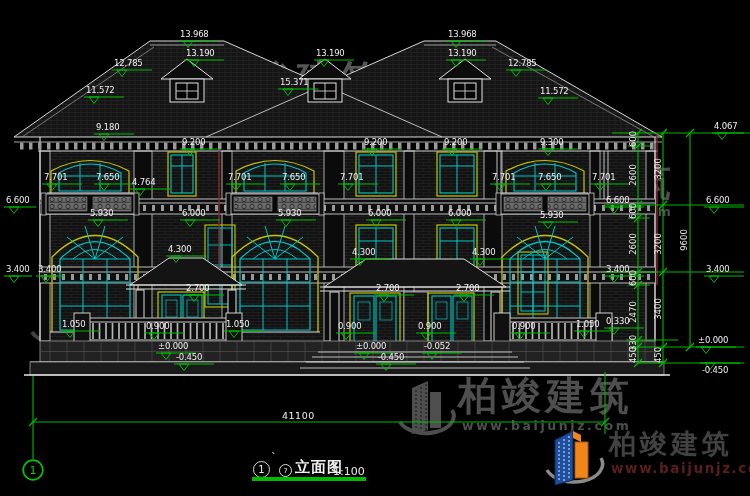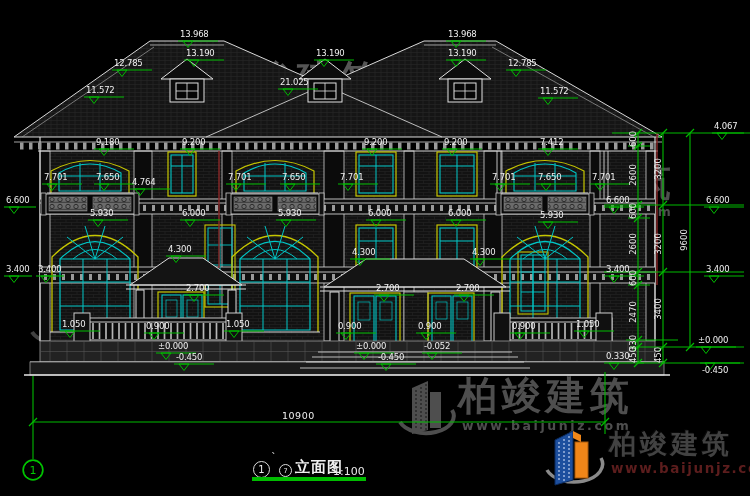--- a/index.html
+++ b/index.html
@@ -605,30 +605,30 @@
           <path d="M0,12 H40" stroke="#00bb00" stroke-width="1.1" fill="none"></path>
           <path d="M5,12 L15,12 L10,18.5 Z" stroke="#00bb00" stroke-width="1" fill="none"></path>
         </svg>
         <span>11.572</span>
       </div>
       <div class="anno" style="left: 278px; top: 77px;">
         <svg width="48" height="26" style="position:absolute;left:0;top:0">
           <path d="M0,12 H40" stroke="#00bb00" stroke-width="1.1" fill="none"></path>
           <path d="M5,12 L15,12 L10,18.5 Z" stroke="#00bb00" stroke-width="1" fill="none"></path>
         </svg>
-        <span>21.025</span>
+        <span>15.371</span>
       </div>
       <div class="anno" style="left: 538px; top: 86px;">
         <svg width="48" height="26" style="position:absolute;left:0;top:0">
           <path d="M0,12 H40" stroke="#00bb00" stroke-width="1.1" fill="none"></path>
           <path d="M5,12 L15,12 L10,18.5 Z" stroke="#00bb00" stroke-width="1" fill="none"></path>
         </svg>
         <span>11.572</span>
       </div>
-      <div class="anno" style="left: 94px; top: 137px;">
+      <div class="anno" style="left: 94px; top: 122px;">
         <svg width="48" height="26" style="position:absolute;left:0;top:0">
           <path d="M0,12 H40" stroke="#00bb00" stroke-width="1.1" fill="none"></path>
           <path d="M5,12 L15,12 L10,18.5 Z" stroke="#00bb00" stroke-width="1" fill="none"></path>
         </svg>
         <span>9.180</span>
       </div>
       <div class="anno" style="left: 180px; top: 137px;">
         <svg width="48" height="26" style="position:absolute;left:0;top:0">
           <path d="M0,12 H40" stroke="#00bb00" stroke-width="1.1" fill="none"></path>
           <path d="M5,12 L15,12 L10,18.5 Z" stroke="#00bb00" stroke-width="1" fill="none"></path>
@@ -647,21 +647,21 @@
           <path d="M0,12 H40" stroke="#00bb00" stroke-width="1.1" fill="none"></path>
           <path d="M5,12 L15,12 L10,18.5 Z" stroke="#00bb00" stroke-width="1" fill="none"></path>
         </svg>
         <span>9.200</span>
       </div>
       <div class="anno" style="left: 538px; top: 137px;">
         <svg width="48" height="26" style="position:absolute;left:0;top:0">
           <path d="M0,12 H40" stroke="#00bb00" stroke-width="1.1" fill="none"></path>
           <path d="M5,12 L15,12 L10,18.5 Z" stroke="#00bb00" stroke-width="1" fill="none"></path>
         </svg>
-        <span>7.412</span>
+        <span>9.300</span>
       </div>
       <div class="anno" style="left: 42px; top: 172px;">
         <svg width="48" height="26" style="position:absolute;left:0;top:0">
           <path d="M0,12 H40" stroke="#00bb00" stroke-width="1.1" fill="none"></path>
           <path d="M5,12 L15,12 L10,18.5 Z" stroke="#00bb00" stroke-width="1" fill="none"></path>
         </svg>
         <span>7.701</span>
       </div>
       <div class="anno" style="left: 94px; top: 172px;">
         <svg width="48" height="26" style="position:absolute;left:0;top:0">
@@ -880,21 +880,21 @@
         </svg>
         <span>0.900</span>
       </div>
       <div class="anno" style="left: 510px; top: 321px;">
         <svg width="48" height="26" style="position:absolute;left:0;top:0">
           <path d="M0,12 H40" stroke="#00bb00" stroke-width="1.1" fill="none"></path>
           <path d="M5,12 L15,12 L10,18.5 Z" stroke="#00bb00" stroke-width="1" fill="none"></path>
         </svg>
         <span>0.900</span>
       </div>
-      <div class="anno" style="left: 604px; top: 351px;">
+      <div class="anno" style="left: 604px; top: 316px;">
         <svg width="48" height="26" style="position:absolute;left:0;top:0">
           <path d="M0,12 H40" stroke="#00bb00" stroke-width="1.1" fill="none"></path>
           <path d="M5,12 L15,12 L10,18.5 Z" stroke="#00bb00" stroke-width="1" fill="none"></path>
         </svg>
         <span>0.330</span>
       </div>
       <div class="anno" style="left: 156px; top: 341px;">
         <svg width="48" height="26" style="position:absolute;left:0;top:0">
           <path d="M0,12 H40" stroke="#00bb00" stroke-width="1.1" fill="none"></path>
           <path d="M5,12 L15,12 L10,18.5 Z" stroke="#00bb00" stroke-width="1" fill="none"></path>
@@ -974,21 +974,21 @@
       <span class="chain-txt" style="left: 633px; top: 312px;">2470</span>
       <span class="chain-txt" style="left: 633px; top: 343px;">330</span>
       <span class="chain-txt" style="left: 633px; top: 355px;">450</span>
       <span class="chain-txt" style="left: 658px; top: 169px;">3200</span>
       <span class="chain-txt" style="left: 658px; top: 244px;">3200</span>
       <span class="chain-txt" style="left: 658px; top: 309px;">3400</span>
       <span class="chain-txt" style="left: 658px; top: 355px;">450</span>
       <span class="chain-txt" style="left: 684px; top: 240px;">9600</span>
     </div>
 
-  <span id="dim-total">10900</span>
+  <span id="dim-total">41100</span>
 
   <div id="axis-bubble-left" class="bubble" style="left:23px;top:460px;width:20px;height:20px;font-size:11px;">1</div>
 
   <div class="bubble" style="left:253px;top:461px;width:17px;height:17px;font-size:10px;">1</div>
   <span id="el-mark">`</span>
   <div class="bubble" style="left:279px;top:464px;width:13px;height:13px;font-size:6.5px;">7</div>
   <span id="el-title">立面图</span>
   <span id="el-scale">1:100</span>
   <div id="title-underline"></div>
 

